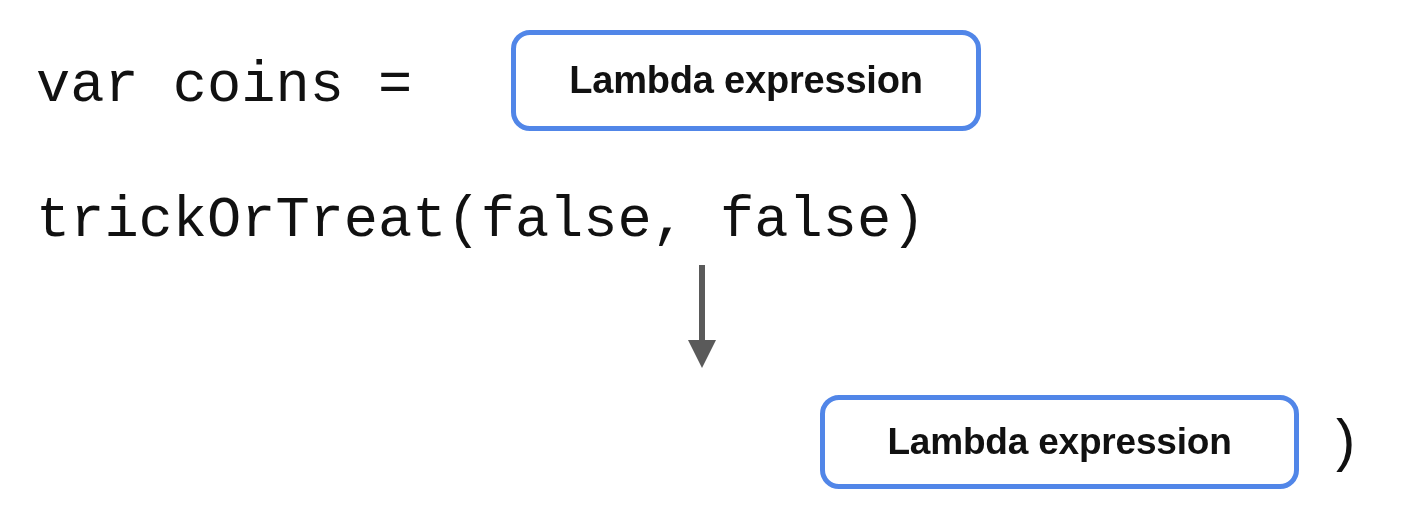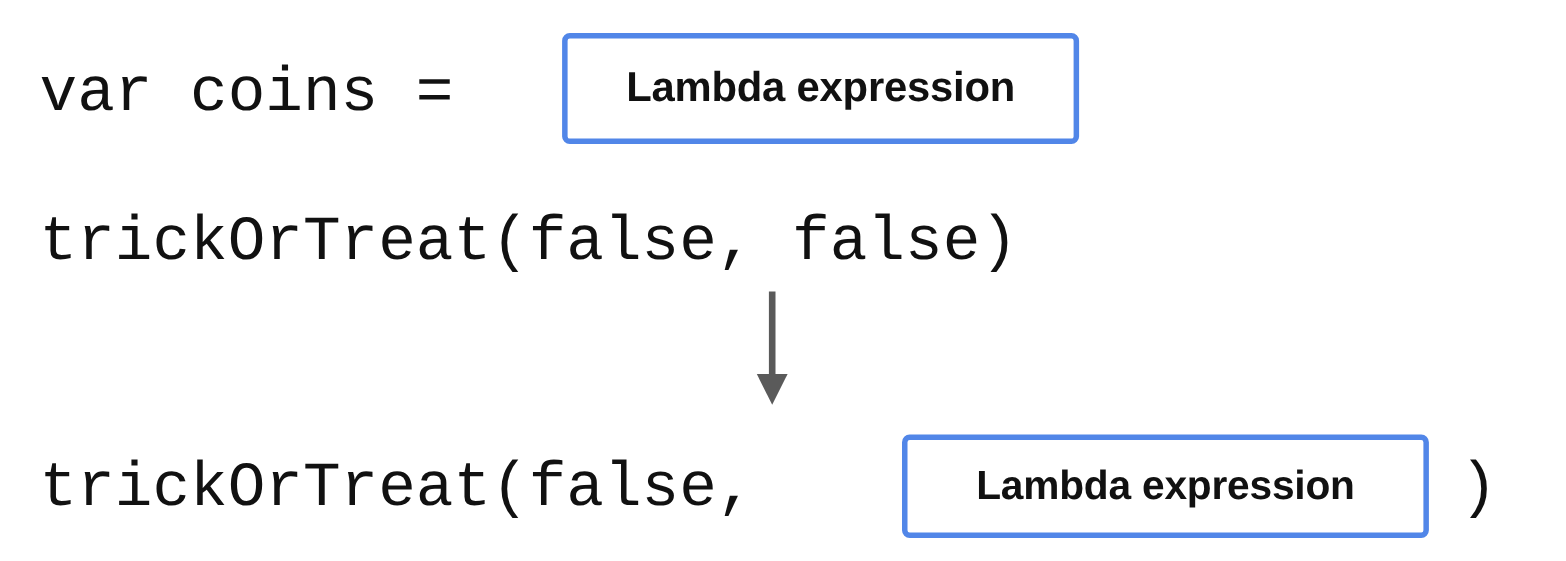--- a/index.html
+++ b/index.html
@@ -33,21 +33,21 @@
     color: #111111;
     white-space: pre;
   }
 
   
   .chip {
     position: absolute;
     box-sizing: border-box;
     background: #ffffff;
     border: 5px solid #5186e8;
-    border-radius: 7px;
+    border-radius: 19px;
     display: flex;
     align-items: center;
     justify-content: center;
   }
   .chip-label {
     font-family: "Liberation Sans", sans-serif;
     font-weight: 700;
     color: #111111;
     white-space: nowrap;
     letter-spacing: -0.2px;
@@ -98,21 +98,20 @@
 
   <div class="code" id="line-2">trickOrTreat(false, false)</div>
 
   <div class="arrow-wrap">
     <svg width="52" height="112" viewBox="0 0 52 112">
       <line x1="26" y1="5" x2="26" y2="82" stroke="#5a5a5a" stroke-width="6"></line>
       <polygon points="12,80 40,80 26,108" fill="#5a5a5a"></polygon>
     </svg>
   </div>
 
-  <div class="code" id="line-3-pre">trickOrTreat(false, </div>
 
   <div class="chip" id="chip-2">
     <span class="chip-label">Lambda expression</span>
   </div>
 
   <div class="code" id="line-3-post">)</div>
 
 </div>
 
 </body></html>

